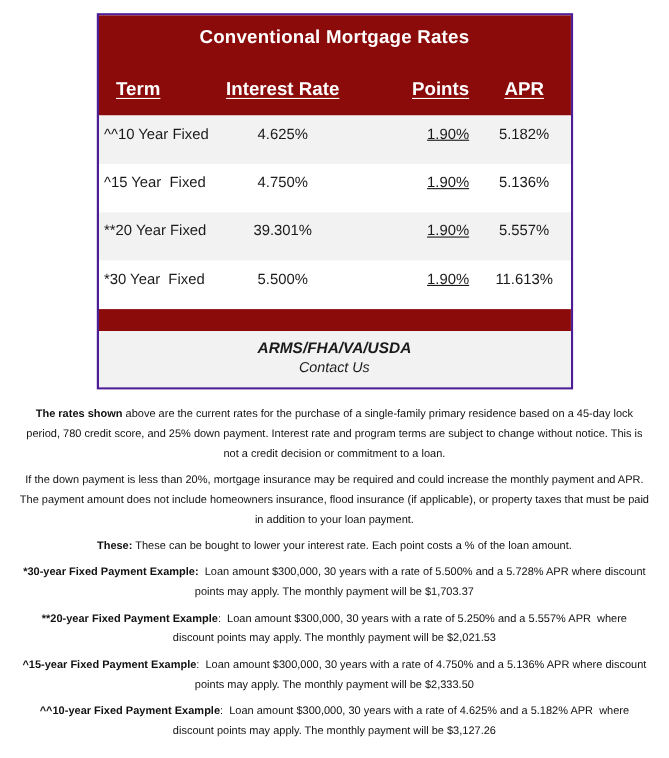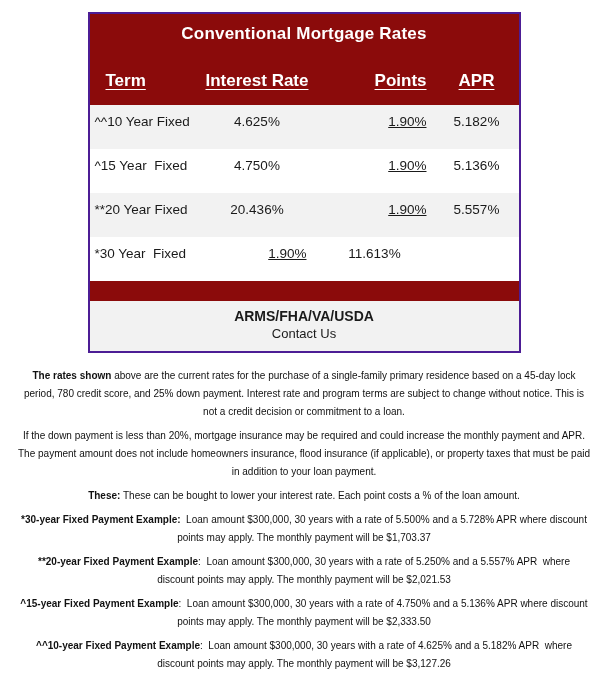--- a/index.html
+++ b/index.html
@@ -57,20 +57,21 @@
   .cell-rate  { text-align: center; }
   .cell-points{ text-align: right; padding-right: 8px; text-decoration: underline; }
   .cell-apr   { text-align: center; }
 
   .red-band { height: 20px; background: #8B0B0B; }
 
   .table-footer {
     background: #F2F2F2;
     text-align: center;
     padding: 7px 0 9px;
+    font-style: italic;
   }
   .footer-title { font-weight: bold; font-size: 14px; }
   .contact-link {
     display: inline-block;
     font-size: 13px;
     margin-top: 2px;
     cursor: pointer;
   }
 
   
@@ -108,26 +109,27 @@
       <span class="cell-apr">5.182%</span>
     </div>
     <div class="data-row">
       <span class="cell-term">^15 Year  Fixed</span>
       <span class="cell-rate">4.750%</span>
       <span class="cell-points">1.90%</span>
       <span class="cell-apr">5.136%</span>
     </div>
     <div class="data-row">
       <span class="cell-term">**20 Year Fixed</span>
-      <span class="cell-rate">20.436%</span>
+      <span class="cell-rate">39.301%</span>
       <span class="cell-points">1.90%</span>
       <span class="cell-apr">5.557%</span>
     </div>
     <div class="data-row">
       <span class="cell-term">*30 Year  Fixed</span>
+      <span class="cell-rate">5.500%</span>
       <span class="cell-points">1.90%</span>
       <span class="cell-apr">11.613%</span>
     </div>
   </div>
 
   <div class="red-band"></div>
 
   <div class="table-footer">
     <div class="footer-title">ARMS/FHA/VA/USDA</div>
     <span class="contact-link">Contact Us</span>

